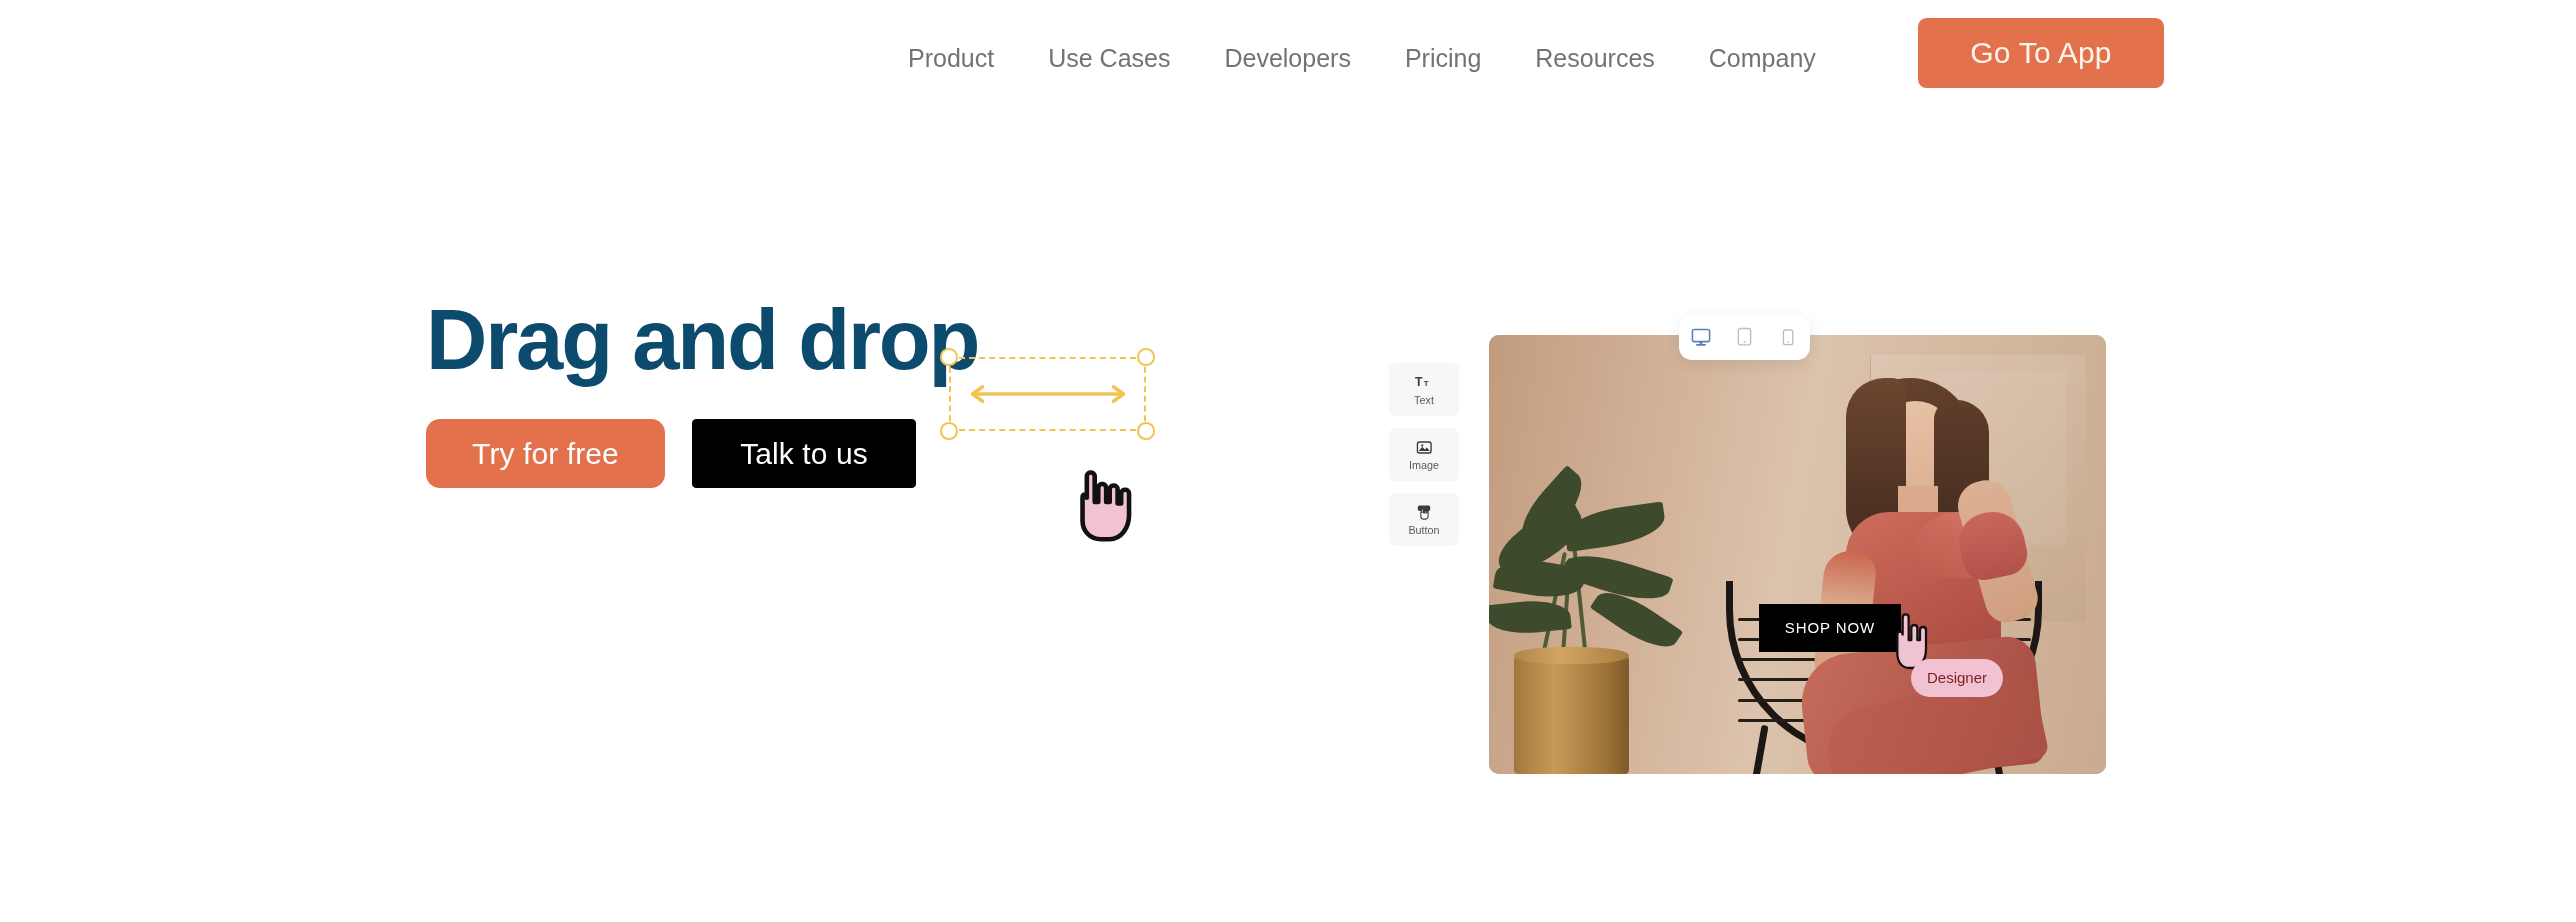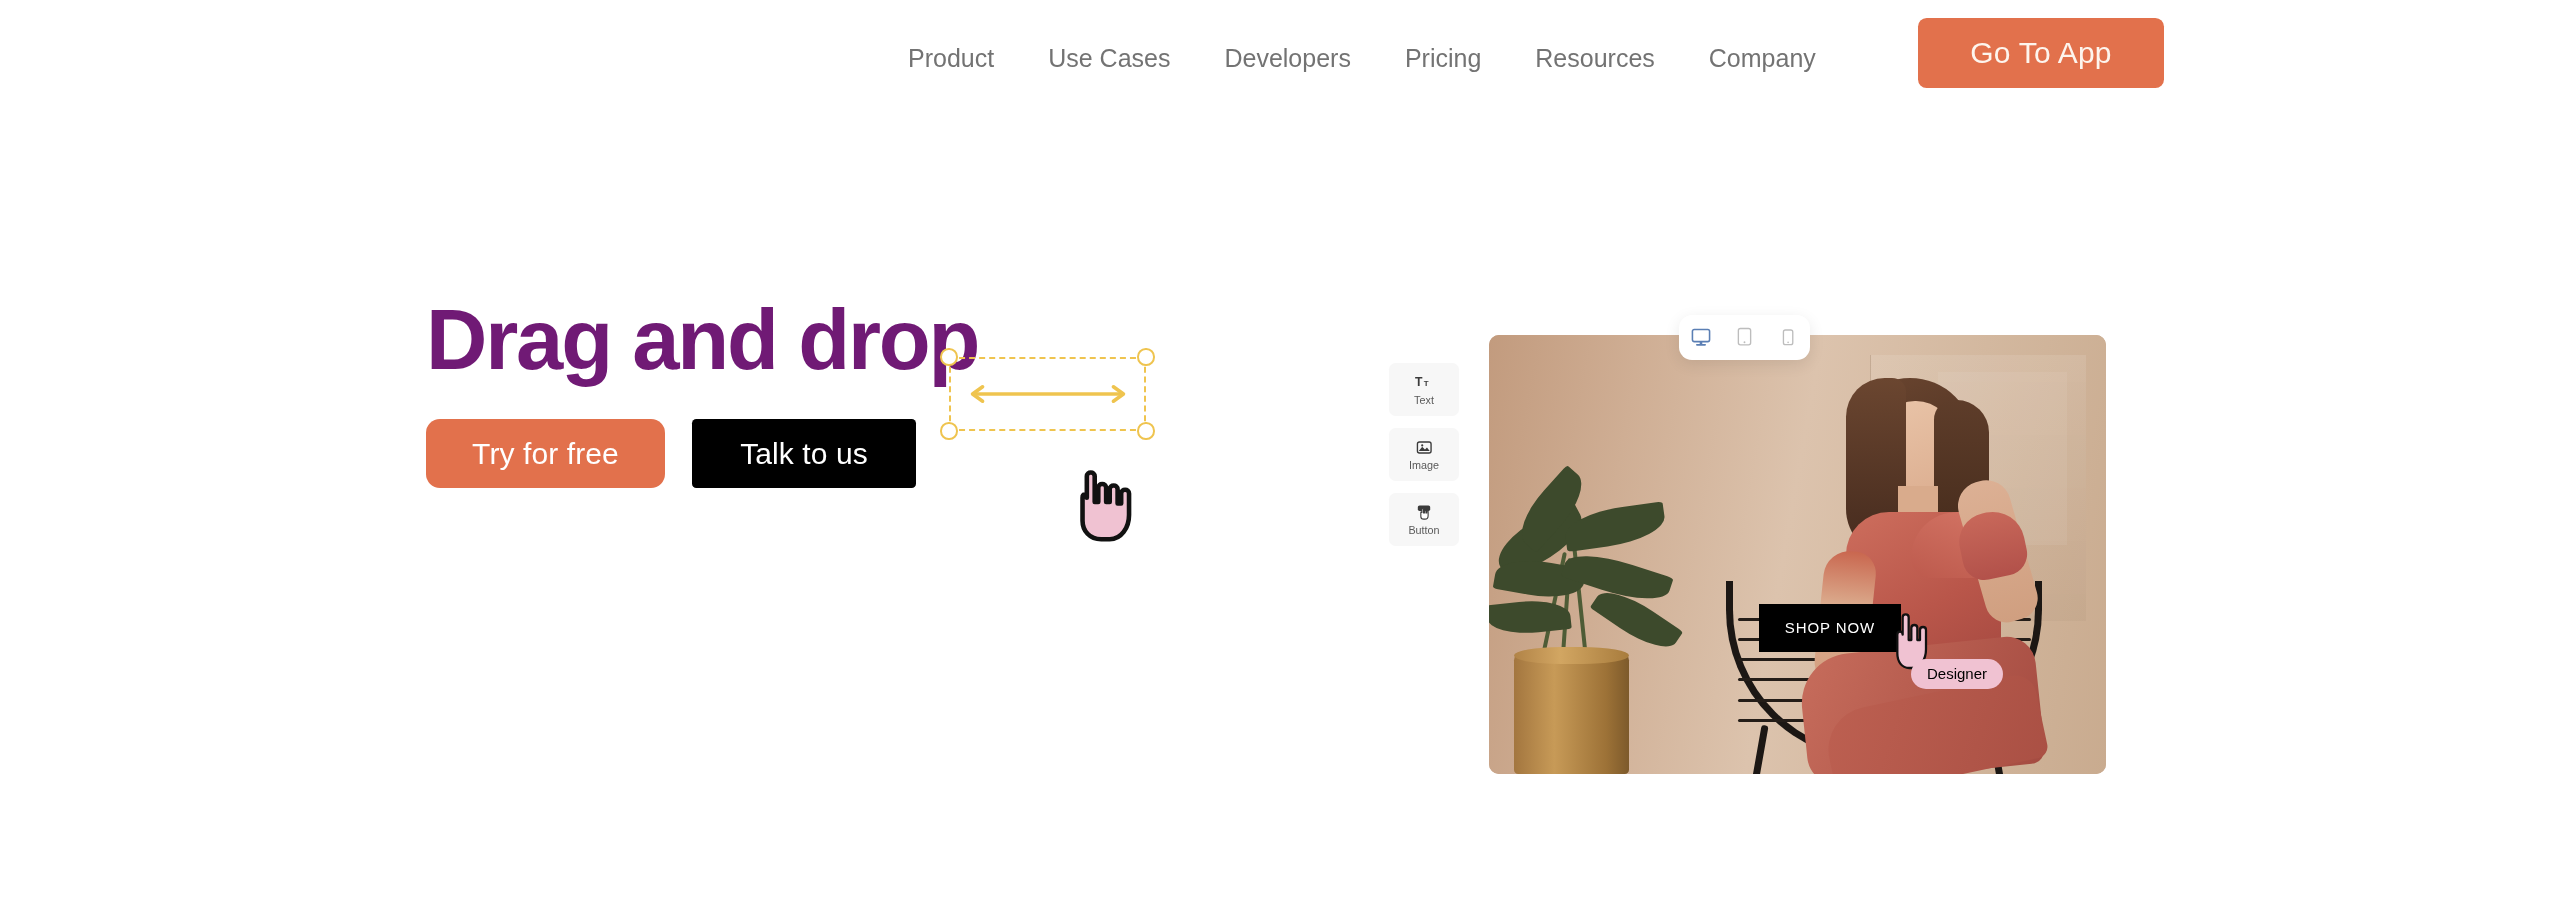--- a/index.html
+++ b/index.html
@@ -122,21 +122,21 @@
     background: #E2714C;
   }
 
   .headline {
     position: relative;
     margin-top: 26px;
     font-size: 85px;
     font-weight: 700;
     line-height: 1.12;
     letter-spacing: -2.2px;
-    color: #701a75;
+    color: #0c4a6e;
     width: 834px;
   }
   .headline .line { display: block; white-space: nowrap; }
 
   
   .sel-box {
     position: absolute;
     left: 949px;
     top: 357px;
     width: 197px;
@@ -545,24 +545,24 @@
     top: 272px;
     width: 40px;
     height: 66px;
   }
 
   .designer-badge {
     position: absolute;
     left: 422px;
     top: 324px;
     padding: 0 16px;
-    height: 30px;
+    height: 38px;
     background: #F0C2D2;
     border-radius: 718px;
-    color: #000000;
+    color: #7f1d1d;
     font-size: 15px;
     display:flex;
     align-items:center;
     justify-content:center;
     white-space:nowrap;
   }
 </style>
 </head>
 <body>
 

